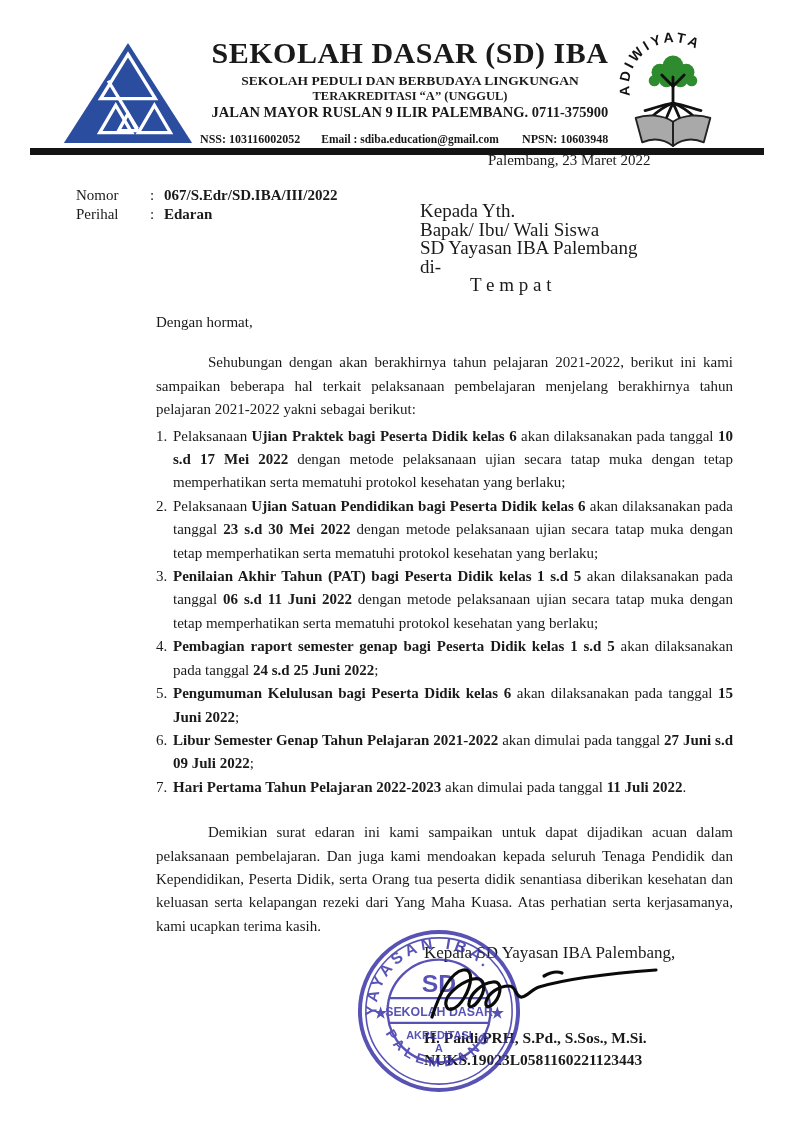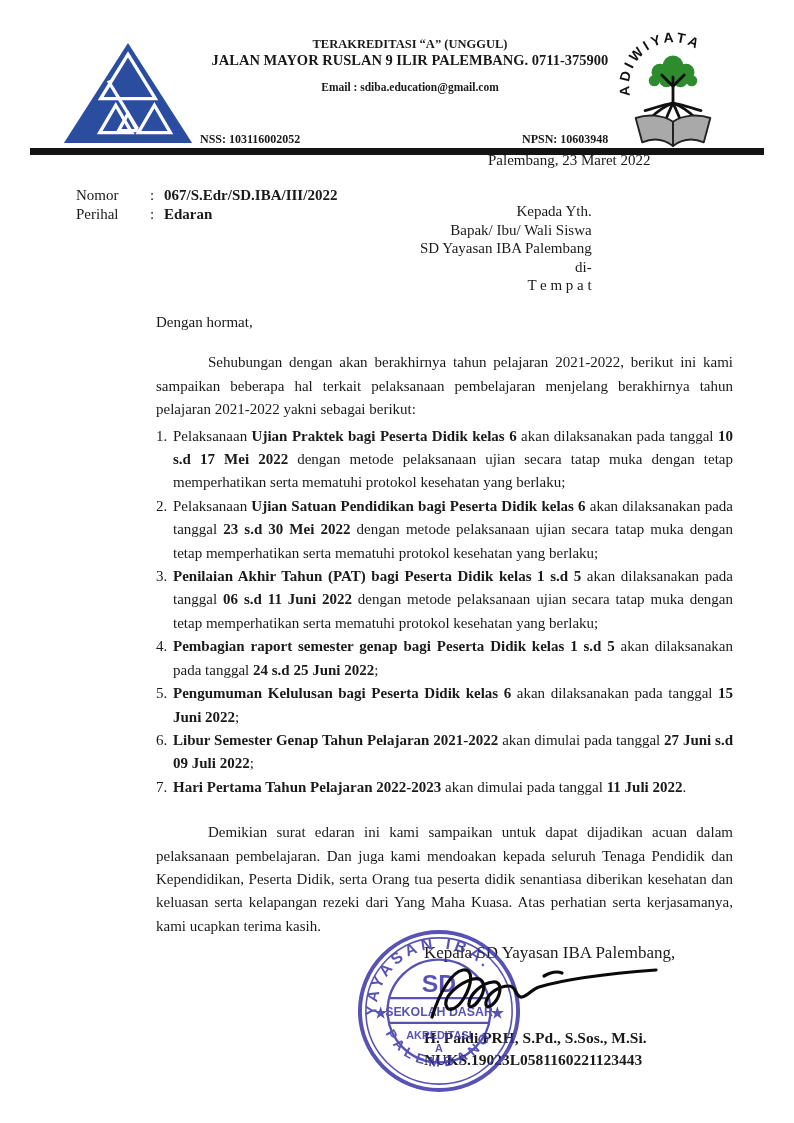--- a/index.html
+++ b/index.html
@@ -18,21 +18,21 @@
   .logo-left{position:absolute;left:62px;top:40px;width:132px;height:106px;}
   .logo-right{position:absolute;left:617px;top:28px;width:112px;height:124px;}
   .rule{position:absolute;left:30px;top:148px;width:734px;height:7px;background:#141414;}
 
   
   .date{position:absolute;left:488px;top:152px;font-size:15px;}
   .meta{position:absolute;left:64px;top:186px;font-size:15px;line-height:19px;}
   .meta-row .lbl{display:inline-block;width:74px;margin-left:12px;}
   .meta-row .col{display:inline-block;width:14px;}
   .meta-row .val.b{font-weight:bold;}
-  .recipient{position:absolute;left:420px;top:202px;font-size:15px;line-height:18.6px;text-align:right;}
+  .recipient{position:absolute;left:420px;top:202px;font-size:19px;line-height:18.6px;}
   .recipient-place{margin-left:50px;}
 
   
   .body{position:absolute;left:156px;top:311px;width:577px;font-size:15px;line-height:23.4px;}
   .salutation{margin:0 0 17px 0;}
   .opening{margin:0;text-align:justify;text-indent:52px;}
   .items{margin-top:3px;}
   .item{position:relative;padding-left:17px;text-align:justify;}
   .item .num{position:absolute;left:0;top:0;}
   .closing{margin:22px 0 0 0;text-align:justify;text-indent:52px;}
@@ -56,20 +56,22 @@
         <polygon points="70,14 99,61 41,61"></polygon>
         <line x1="49" y1="42" x2="80" y2="93"></line>
         <polygon points="57,68 74,97 40,97"></polygon>
         <polygon points="98,68 115,97 81,97"></polygon>
         <polygon points="70,77 80,95 60,95"></polygon>
       </g>
     </svg>
   </div>
 
   <div class="lh-text">
+    <div class="lh-title">SEKOLAH DASAR (SD) IBA</div>
+    <div class="lh-sub">SEKOLAH PEDULI DAN BERBUDAYA LINGKUNGAN</div>
     <div class="lh-acc">TERAKREDITASI “A” (UNGGUL)</div>
     <div class="lh-addr">JALAN MAYOR RUSLAN 9 ILIR PALEMBANG. 0711-375900</div>
     <div class="lh-email">Email : sdiba.education@gmail.com</div>
   </div>
   <div class="lh-nss">NSS: 103116002052</div>
   <div class="lh-npsn">NPSN: 10603948</div>
 
   <div class="logo-right">
     <svg width="112" height="124" viewBox="0 0 120 132">
       <defs>

